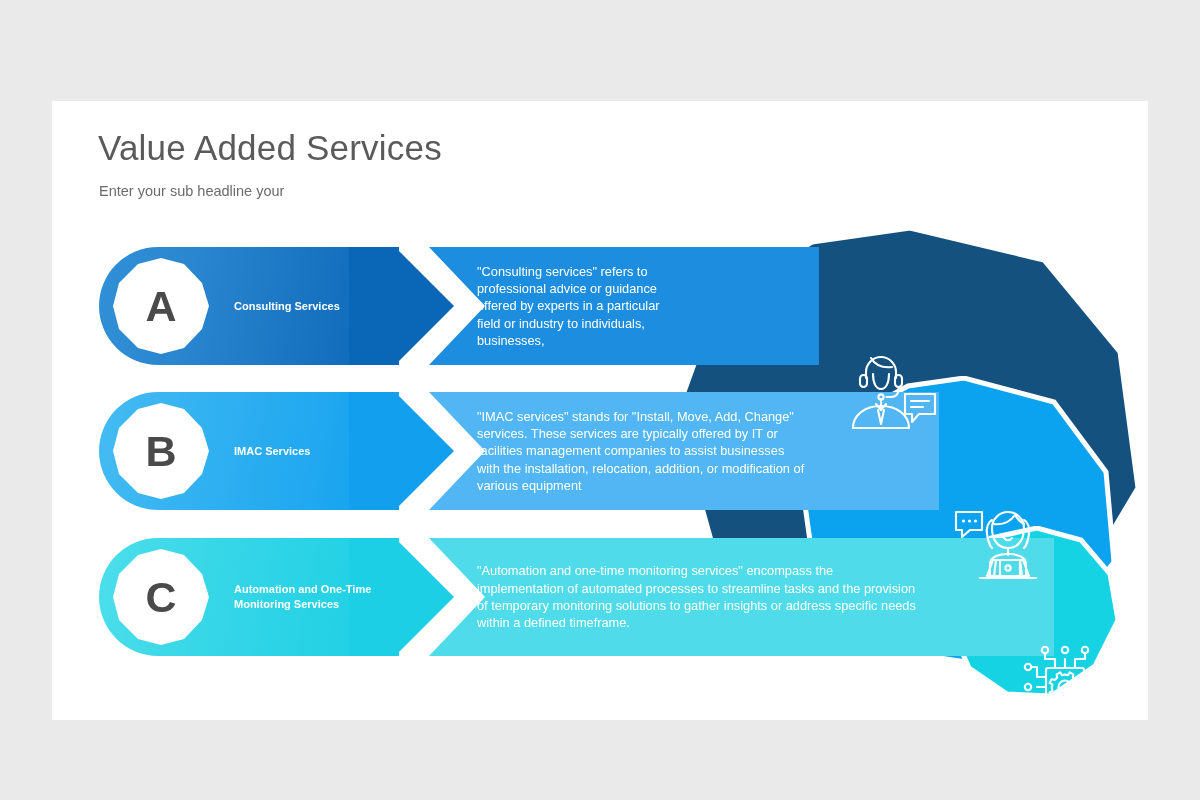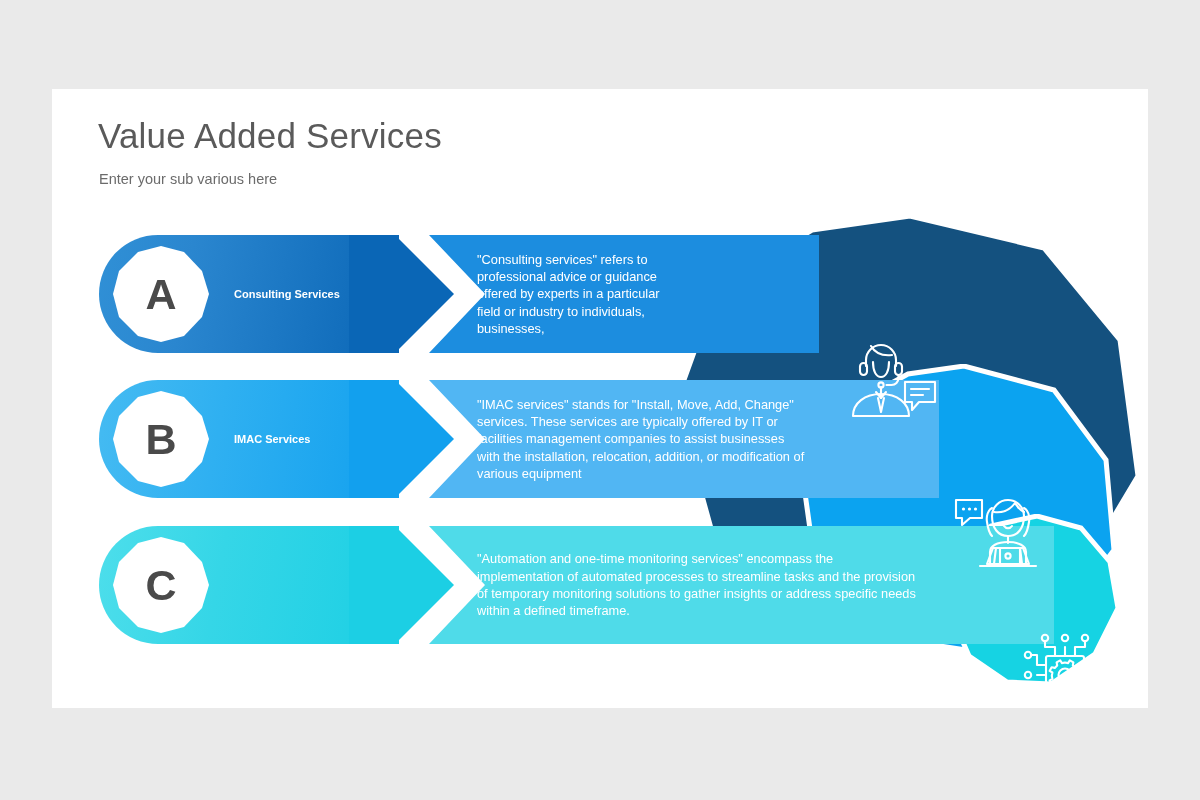--- a/index.html
+++ b/index.html
@@ -3,21 +3,21 @@
 <meta charset="utf-8">
 <style>
   html,body{margin:0;padding:0;}
   body{
     width:1200px;height:800px;
     background:#eaeaea;
     font-family:"Liberation Sans","DejaVu Sans",sans-serif;
     overflow:hidden;
   }
   #slide{
-    position:absolute;left:52px;top:89px;
+    position:absolute;left:52px;top:101px;
     width:1096px;height:619px;
     background:#ffffff;
     overflow:hidden;
   }
   
   #title{
     position:absolute;left:46px;top:27px;
     font-size:35px;font-weight:400;color:#5a5a5a;
     letter-spacing:.2px;white-space:nowrap;
   }
@@ -100,21 +100,21 @@
       <polygon points="164,2 254,26 306,96 314,186 260,258 166,286 74,272 16,208 4,122 46,44 108,10" fill="#0ba3f0" stroke="#ffffff" stroke-width="5"></polygon>
     </svg>
   </div>
   <div class="blob" id="blob-c">
     <svg width="175" height="175" viewBox="0 0 175 175">
       <polygon points="90,2 134,14 163,48 171,94 148,140 104,170 60,168 22,142 3,98 10,48 44,12" fill="#16d3e3" stroke="#ffffff" stroke-width="5"></polygon>
     </svg>
   </div>
 
   <div id="title">Value Added Services</div>
-  <div id="subtitle">Enter your sub various here</div>
+  <div id="subtitle">Enter your sub headline your</div>
 
   <div class="row" id="row-a">
     <div class="panel">
       <svg width="390" height="118" viewBox="0 0 390 118" preserveAspectRatio="none">
         <polygon points="0,0 390,0 390,118 0,118 56,59" fill="#1c8ddf"></polygon>
       </svg>
     </div>
     <div class="pill">
       <div class="pill-body" style="background:linear-gradient(100deg,#3090d6 0%,#2a86cf 30%,#0a66b6 100%);"></div>
       <div class="pill-tail">
@@ -169,20 +169,21 @@
         <svg width="105" height="118" viewBox="0 0 105 118" preserveAspectRatio="none">
           <polygon points="0,0 46,0 105,59 46,118 0,118" fill="#1ccfe4"></polygon>
         </svg>
       </div>
       <div class="badge">
         <svg width="98" height="98" viewBox="0 0 98 98">
           <polygon points="49,1 72,7 90,26 97,49 90,72 72,91 49,97 26,91 7,72 1,49 7,26 26,7" fill="#ffffff"></polygon>
         </svg>
       </div>
       <div class="badge-letter">C</div>
+      <div class="row-label">Automation and One-Time Monitoring Services</div>
     </div>
     <div class="row-desc">"Automation and one-time monitoring services" encompass the implementation of automated processes to streamline tasks and the provision of temporary monitoring solutions to gather insights or address specific needs within a defined timeframe.</div>
   </div>
 
   <div class="icon-wrap" id="icon-a">
     <svg width="92" height="82" viewBox="0 0 92 82" fill="none" stroke="#ffffff" stroke-width="2.1" stroke-linecap="round" stroke-linejoin="round">
       <path d="M19 30v-6a15 15 0 0 1 30 0v6"></path>
       <path d="M24 10c4 7 12 10 21 9"></path>
       <rect x="13" y="27" width="7" height="12" rx="3.5"></rect>
       <rect x="48" y="27" width="7" height="12" rx="3.5"></rect>

